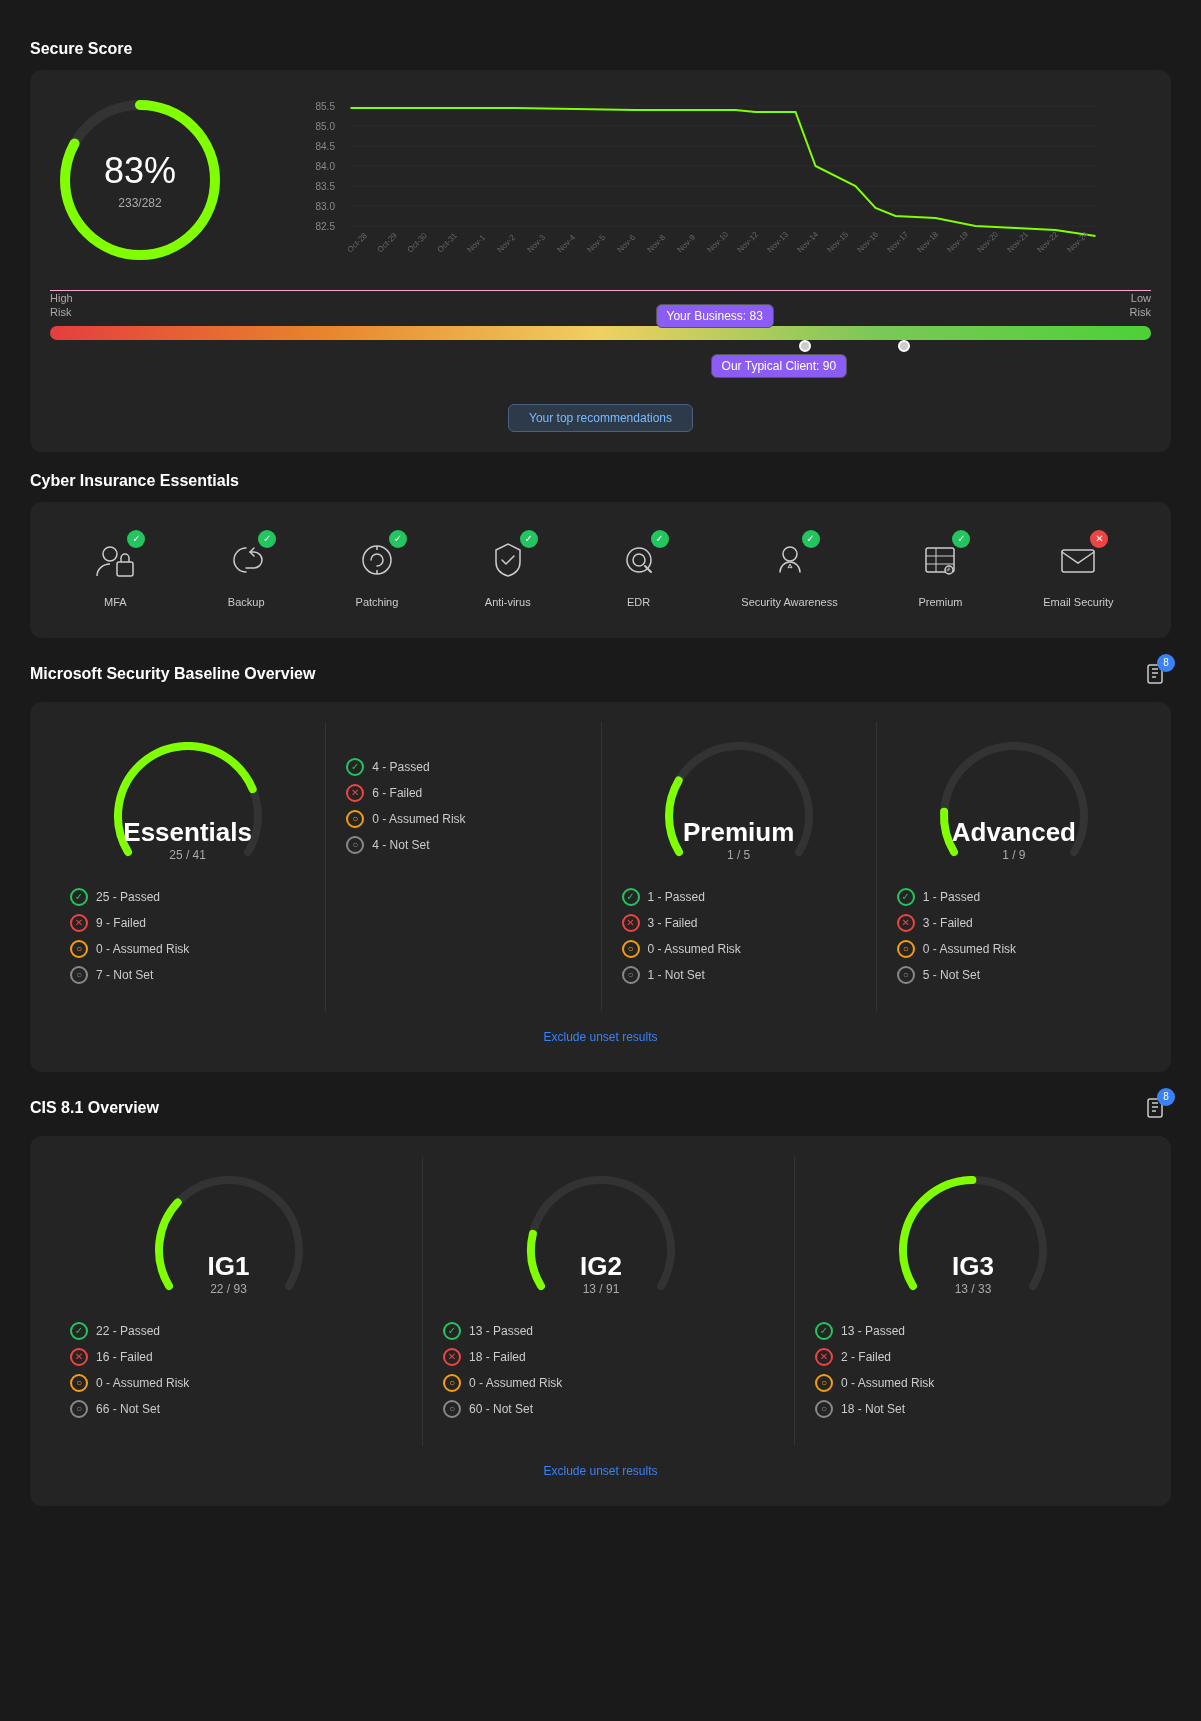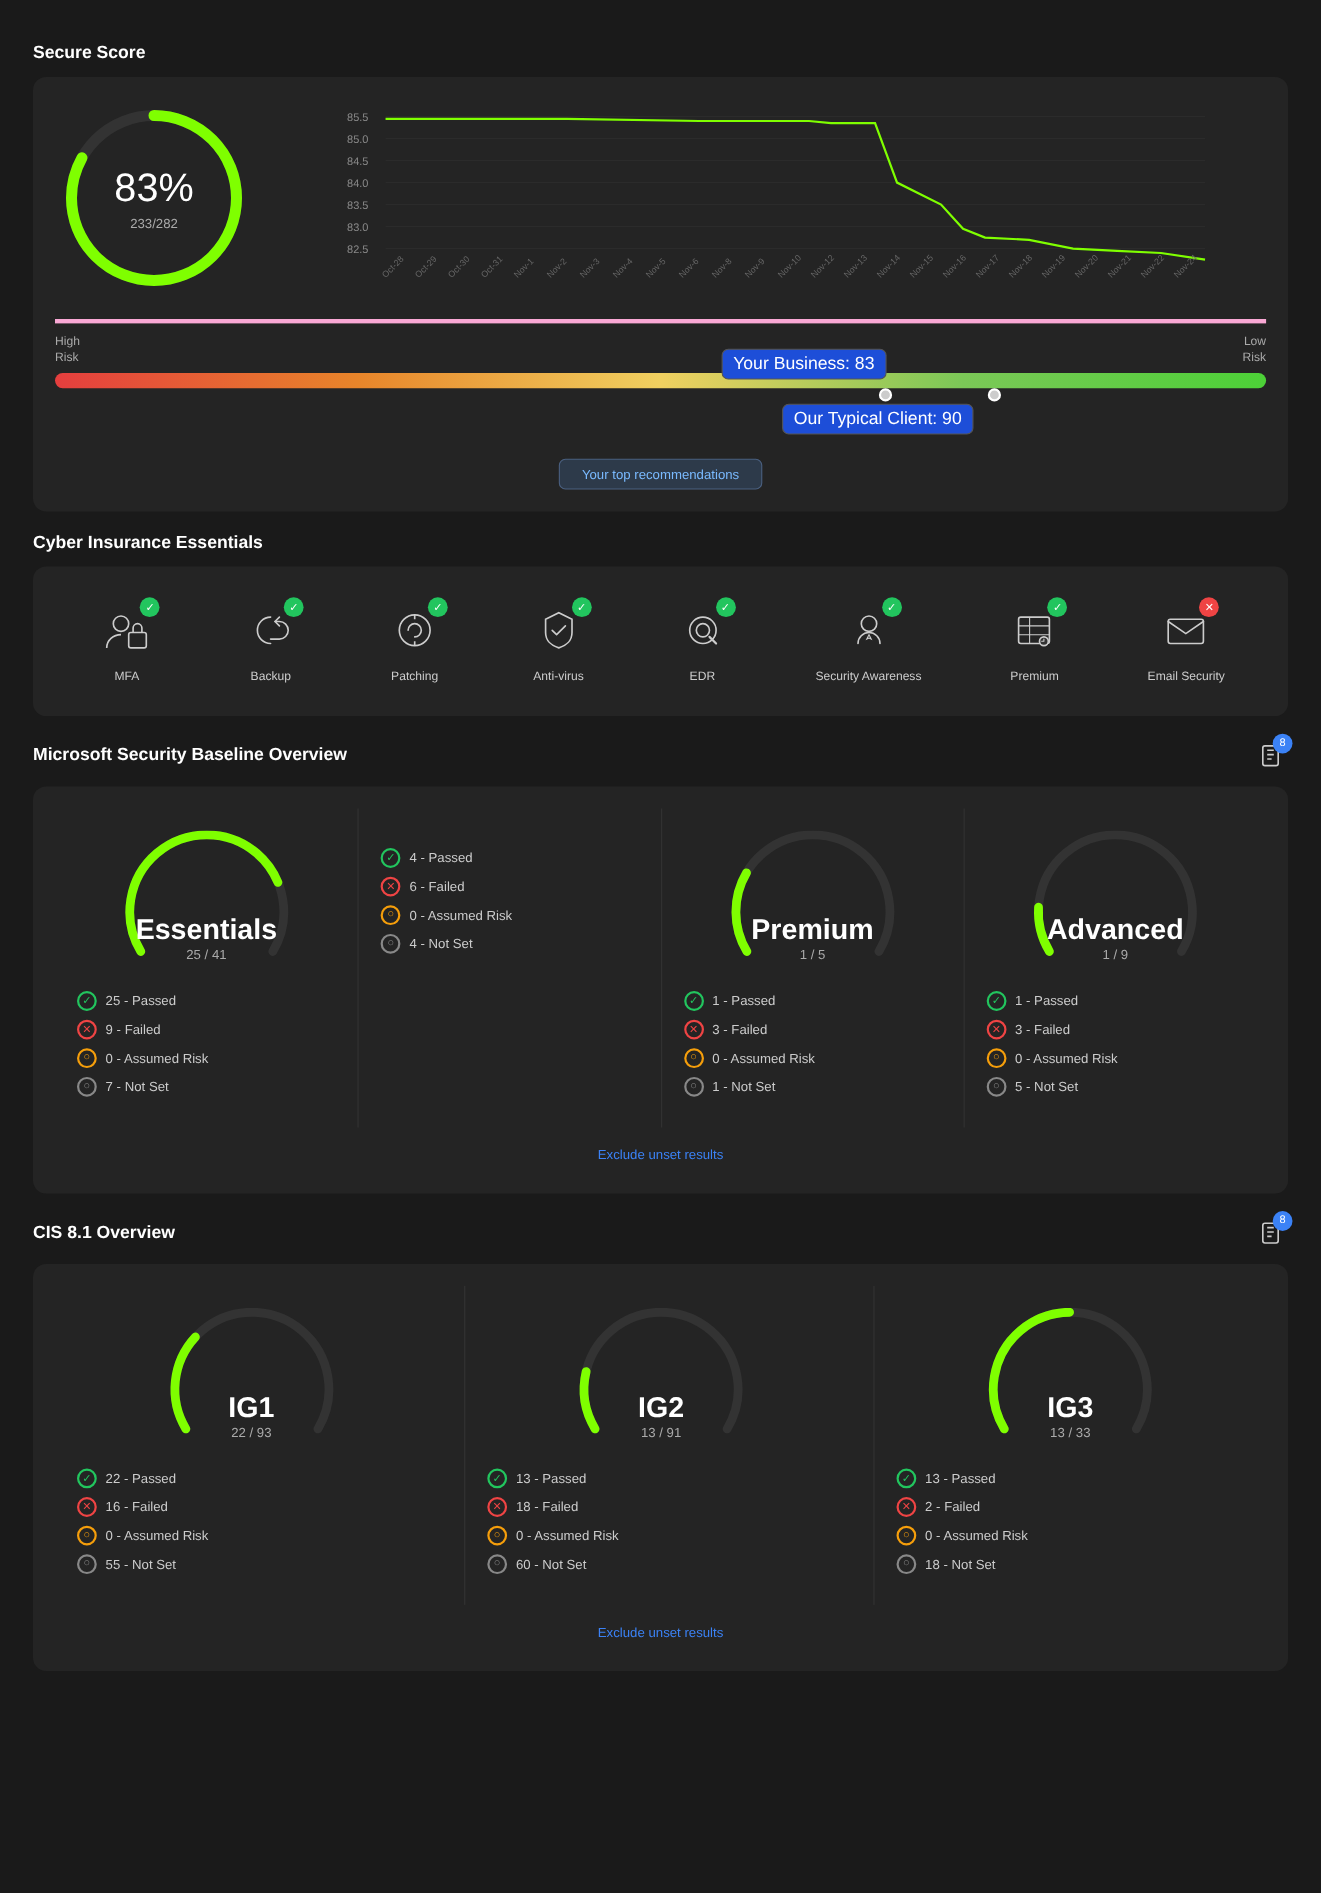--- a/index.html
+++ b/index.html
@@ -61,46 +61,46 @@
     .chart-area {
       flex: 1;
       position: relative;
     }
     .line-chart {
       width: 100%;
       height: 160px;
     }
     .risk-bar-section {
       margin-top: 20px;
-      padding-top: 10px;
-      border-top: 4px solid #f9a8d4;
+      padding-top: 0;
+      border-top: 1px solid #f9a8d4;
     }
     .risk-labels {
       display: flex;
       justify-content: space-between;
       font-size: 11px;
       color: #aaa;
       margin-bottom: 6px;
     }
     .risk-bar-wrap {
       position: relative;
     }
     .risk-bar {
       width: 100%;
       height: 14px;
       border-radius: 7px;
       background: linear-gradient(to right, #e53e3e, #e8852a, #f0d060, #7bc857, #4cd137);
     }
     .tooltip-box {
       position: absolute;
-      background: #1d4ed8;
+      background: #8b5cf6;
       border: 1px solid #555;
       border-radius: 6px;
       padding: 4px 10px;
-      font-size: 16px;
+      font-size: 12px;
       white-space: nowrap;
       color: #fff;
     }
     .show-recs-btn {
       display: block;
       margin: 14px auto 0;
       background: #2d3a4a;
       border: 1px solid #4a6080;
       color: #7abaff;
       border-radius: 6px;
@@ -685,21 +685,21 @@
           <li>
               <span class="stat-icon fail">✕</span>
               <span>16 - Failed</span>
             </li>
           <li>
               <span class="stat-icon risk">○</span>
               <span>0 - Assumed Risk</span>
             </li>
           <li>
               <span class="stat-icon notset">○</span>
-              <span>55 - Not Set</span>
+              <span>66 - Not Set</span>
             </li>
         </ul>
       </div>
 
       <div class="overview-item divider-v">
         <div class="arc-container">
           <svg viewBox="0 0 160 120">
             <path d="M 20 110 A 70 70 0 1 1 140 110" fill="none" stroke="#333" stroke-width="8" stroke-linecap="round"></path>
 
             <path d="M 20 110 A 70 70 0 1 1 140 110" fill="none" stroke="#7fff00" stroke-width="8" stroke-linecap="round" stroke-dasharray="54 377" stroke-dashoffset="0"></path>

